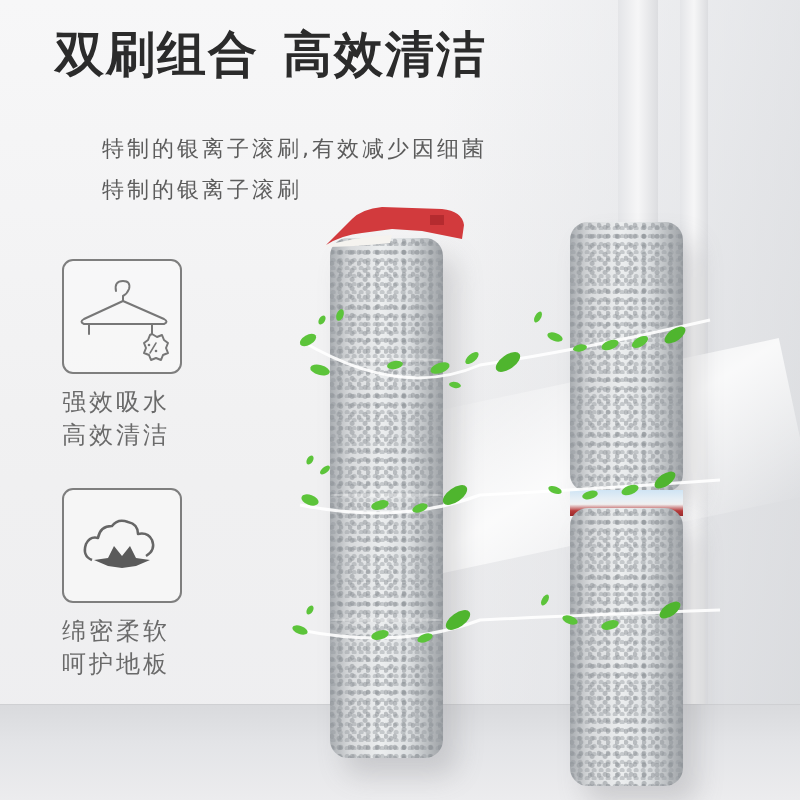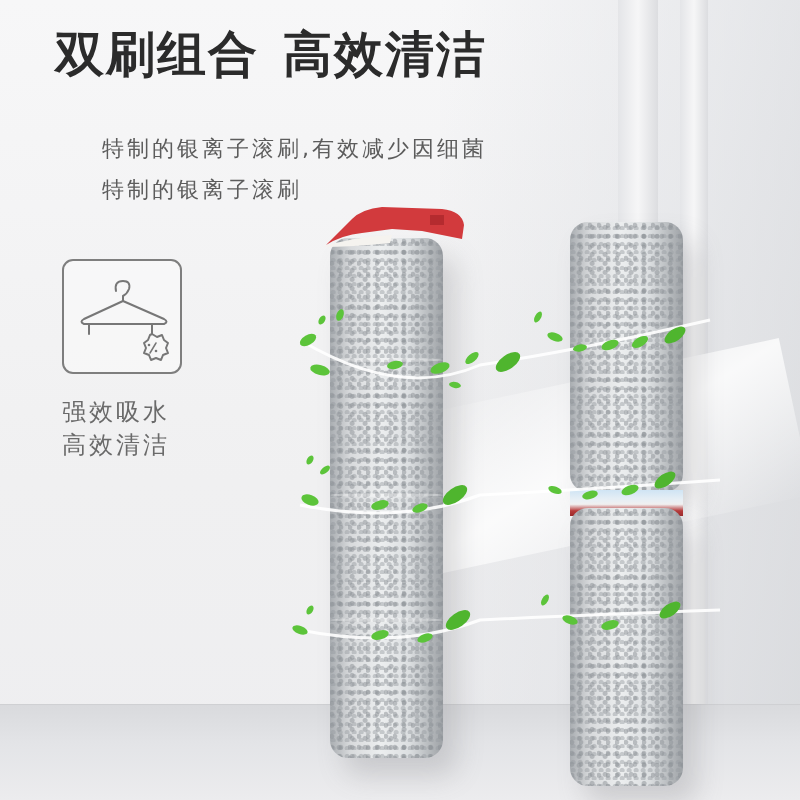--- a/index.html
+++ b/index.html
@@ -13,21 +13,21 @@
   .floor { position:absolute; left:0; top:704px; width:800px; height:96px;
     background: linear-gradient(180deg,#d9dadd 0%, #e3e4e7 40%, #ececee 100%); border-top:1px solid #cfd0d3; }
   .light-beam { position:absolute; left:380px; top:380px; width:420px; height:160px;
     background: linear-gradient(160deg, rgba(255,255,255,0) 0%, rgba(255,255,255,0.8) 50%, rgba(255,255,255,0) 100%);
     transform: rotate(-12deg); }
   .headline { position:absolute; left:55px; top:22px; font-size:49px; color:#2b2b2b; letter-spacing:2px; white-space:nowrap; }
   .headline span + span { margin-left:24px; }
   .subtext { position:absolute; left:70px; top:128px; width:470px; font-size:22px; line-height:41px; color:#5c5c5c; letter-spacing:3px;margin-left:32px; }
   .feature { position:absolute; left:62px; width:125px; }
   .feature .box { width:120px; height:115px; border:2px solid #7e7e7e; border-radius:11px; position:relative; background:rgba(250,250,250,0.6); }
-  .feature .label { font-size:24px; line-height:33px; color:#6a6a6a; letter-spacing:3px; margin-top:22px; width:140px; }
+  .feature .label { font-size:24px; line-height:33px; color:#6a6a6a; letter-spacing:3px; margin-top:12px; width:140px; }
   .roller { position:absolute; border-radius:18px;
     background:
       radial-gradient(circle at 20% 30%, rgba(140,145,150,0.5) 0 2px, transparent 3px),
       radial-gradient(circle at 70% 60%, rgba(140,145,150,0.5) 0 2px, transparent 3px),
       radial-gradient(circle at 45% 80%, rgba(150,155,160,0.45) 0 2px, transparent 3px),
       linear-gradient(90deg, #a9adb1 0%, #d8dadc 18%, #eceeef 45%, #dcdfe1 70%, #9ea2a6 100%);
     background-size: 9px 11px, 13px 9px, 7px 8px, 100% 100%;
     box-shadow: 14px 18px 26px rgba(120,120,125,0.25); }
   .roller .seam { position:absolute; left:0; right:0; height:4px; background:rgba(255,255,255,0.35); border-radius:50%; }
   .red-cap { position:absolute; left:322px; top:205px; width:146px; height:46px; }
@@ -68,20 +68,32 @@
         <circle cx="85" cy="84" r="1.3" fill="#777"></circle>
         <circle cx="92" cy="90" r="1.3" fill="#777"></circle>
       </svg>
     </div>
     <div class="label">
       <div>强效吸水</div>
       <div>高效清洁</div>
     </div>
   </div>
 
+  <div class="feature" style="top:488px;">
+    <div class="box">
+      <svg width="116" height="111" viewBox="0 0 116 111">
+        <path d="M28 70 q-10 -4 -6 -16 q4 -8 12 -6 q2 -12 14 -12 q6 -8 16 -4 q10 2 10 12 q10 -2 14 6 q4 10 -6 16" fill="none" stroke="#666" stroke-width="2.5" stroke-linejoin="round"></path>
+        <path d="M30 70 L44 68 L50 56 L58 66 L66 56 L72 68 L86 70 L72 76 L58 78 L44 76 Z" fill="#5a5a5a"></path>
+      </svg>
+    </div>
+    <div class="label">
+      <div>绵密柔软</div>
+      <div>呵护地板</div>
+    </div>
+  </div>
 
   <div class="roller" style="left:330px;top:238px;width:113px;height:520px;">
     <div class="seam" style="top:120px;"></div>
     <div class="seam" style="top:255px;"></div>
     <div class="seam" style="top:380px;"></div>
   </div>
   <svg class="red-cap" viewBox="0 0 146 46">
     <path d="M4 40 Q20 30 40 28 L70 24 L100 26 L140 34 L142 20 Q140 6 120 4 L60 2 Q40 4 30 14 Z" fill="#d23a3d"></path>
     <path d="M0 42 Q30 32 70 30 L68 38 Q30 42 0 42 Z" fill="#f5f3ef"></path>
     <path d="M108 10 h14 v10 h-14 z" fill="#b52b2f"></path>

